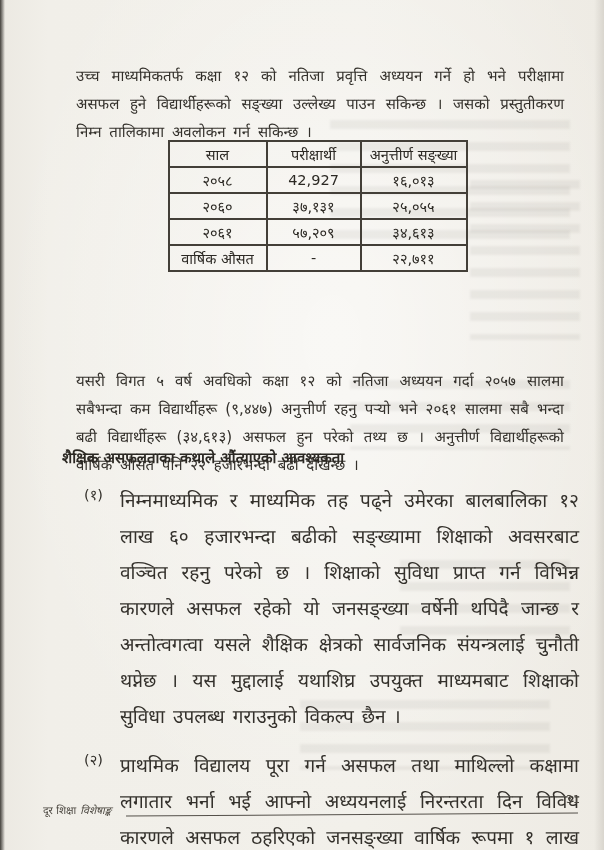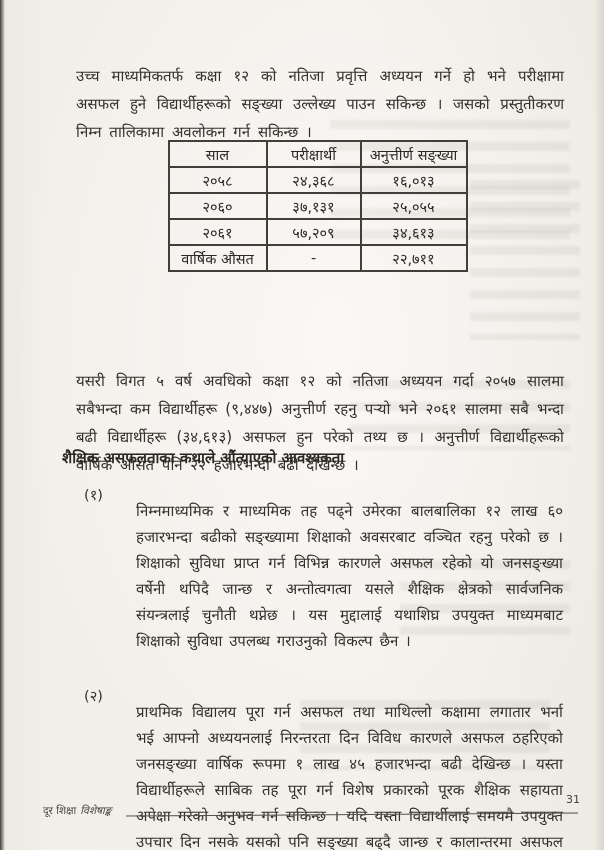--- a/index.html
+++ b/index.html
@@ -96,23 +96,23 @@
   .item-number {
     flex: 0 0 58px;
     font-size: 14.5px;
     line-height: 27px;
     padding-left: 22px;
     box-sizing: border-box;
     color: #33302b;
   }
   .item-text {
     flex: 1;
-    margin: 16px;
-    font-size: 15px;
-    line-height: 26px;
+    margin: 0;
+    font-size: 19px;
+    line-height: 36px;
     text-align: justify;
     text-justify: inter-word;
     word-spacing: 2px;
     color: #33302b;
   }
 
   .footer { position: absolute; left: 0; top: 795px; width: 604px; height: 40px; }
   .footer-label {
     position: absolute; left: 43px; top: 8px;
     font-size: 10.5px;
@@ -152,21 +152,21 @@
       <thead>
         <tr>
           <th class="col-year">साल</th>
           <th class="col-exam">परीक्षार्थी</th>
           <th class="col-fail">अनुत्तीर्ण सङ्ख्या</th>
         </tr>
       </thead>
       <tbody>
         <tr>
           <td>२०५८</td>
-          <td>२४,३६८</td>
+          <td>42,927</td>
           <td>१६,०१३</td>
         </tr>
         <tr>
           <td>२०६०</td>
           <td>३७,१३१</td>
           <td>२५,०५५</td>
         </tr>
         <tr>
           <td>२०६१</td>
           <td>५७,२०९</td>

